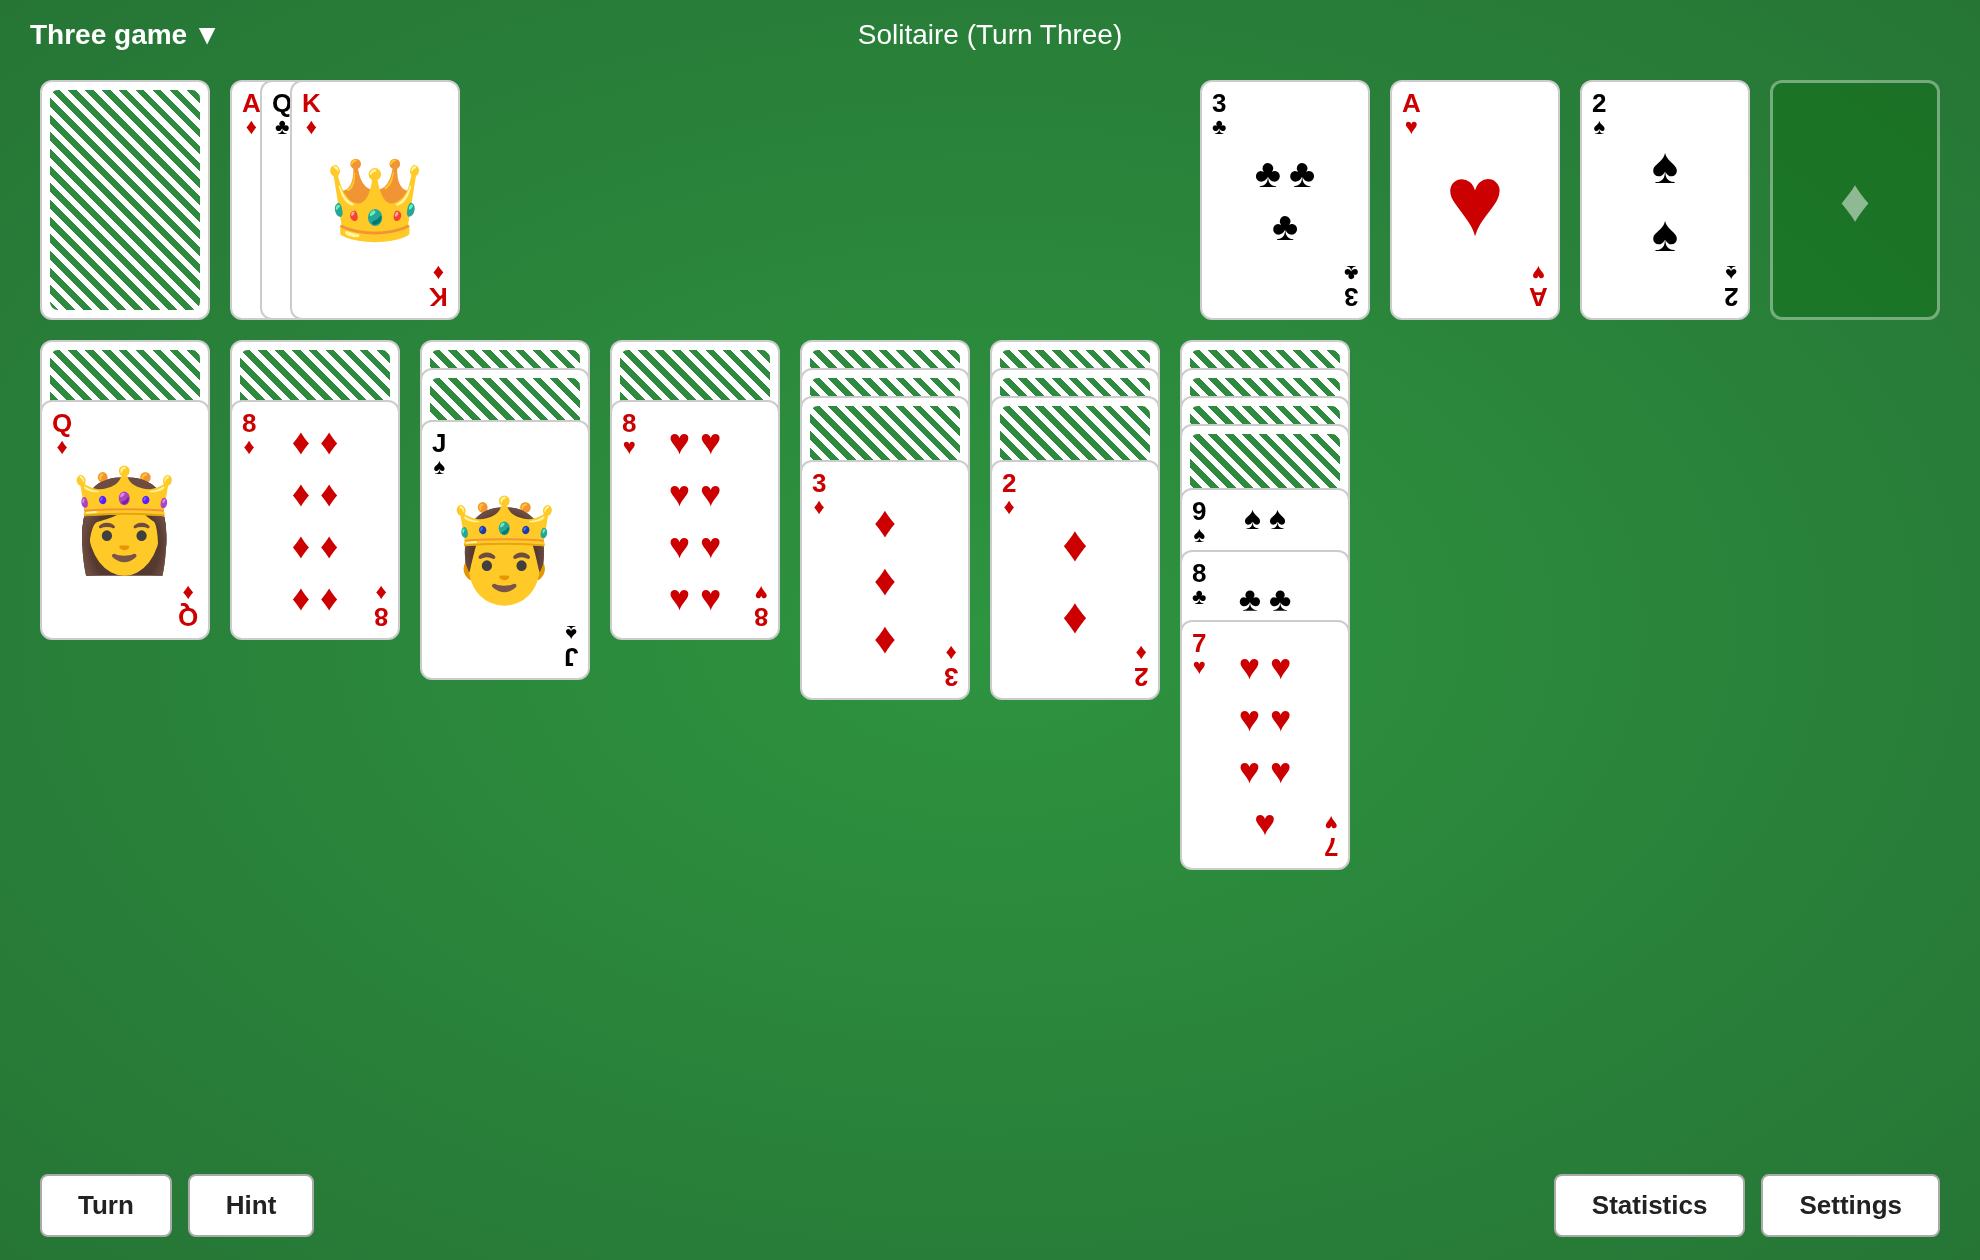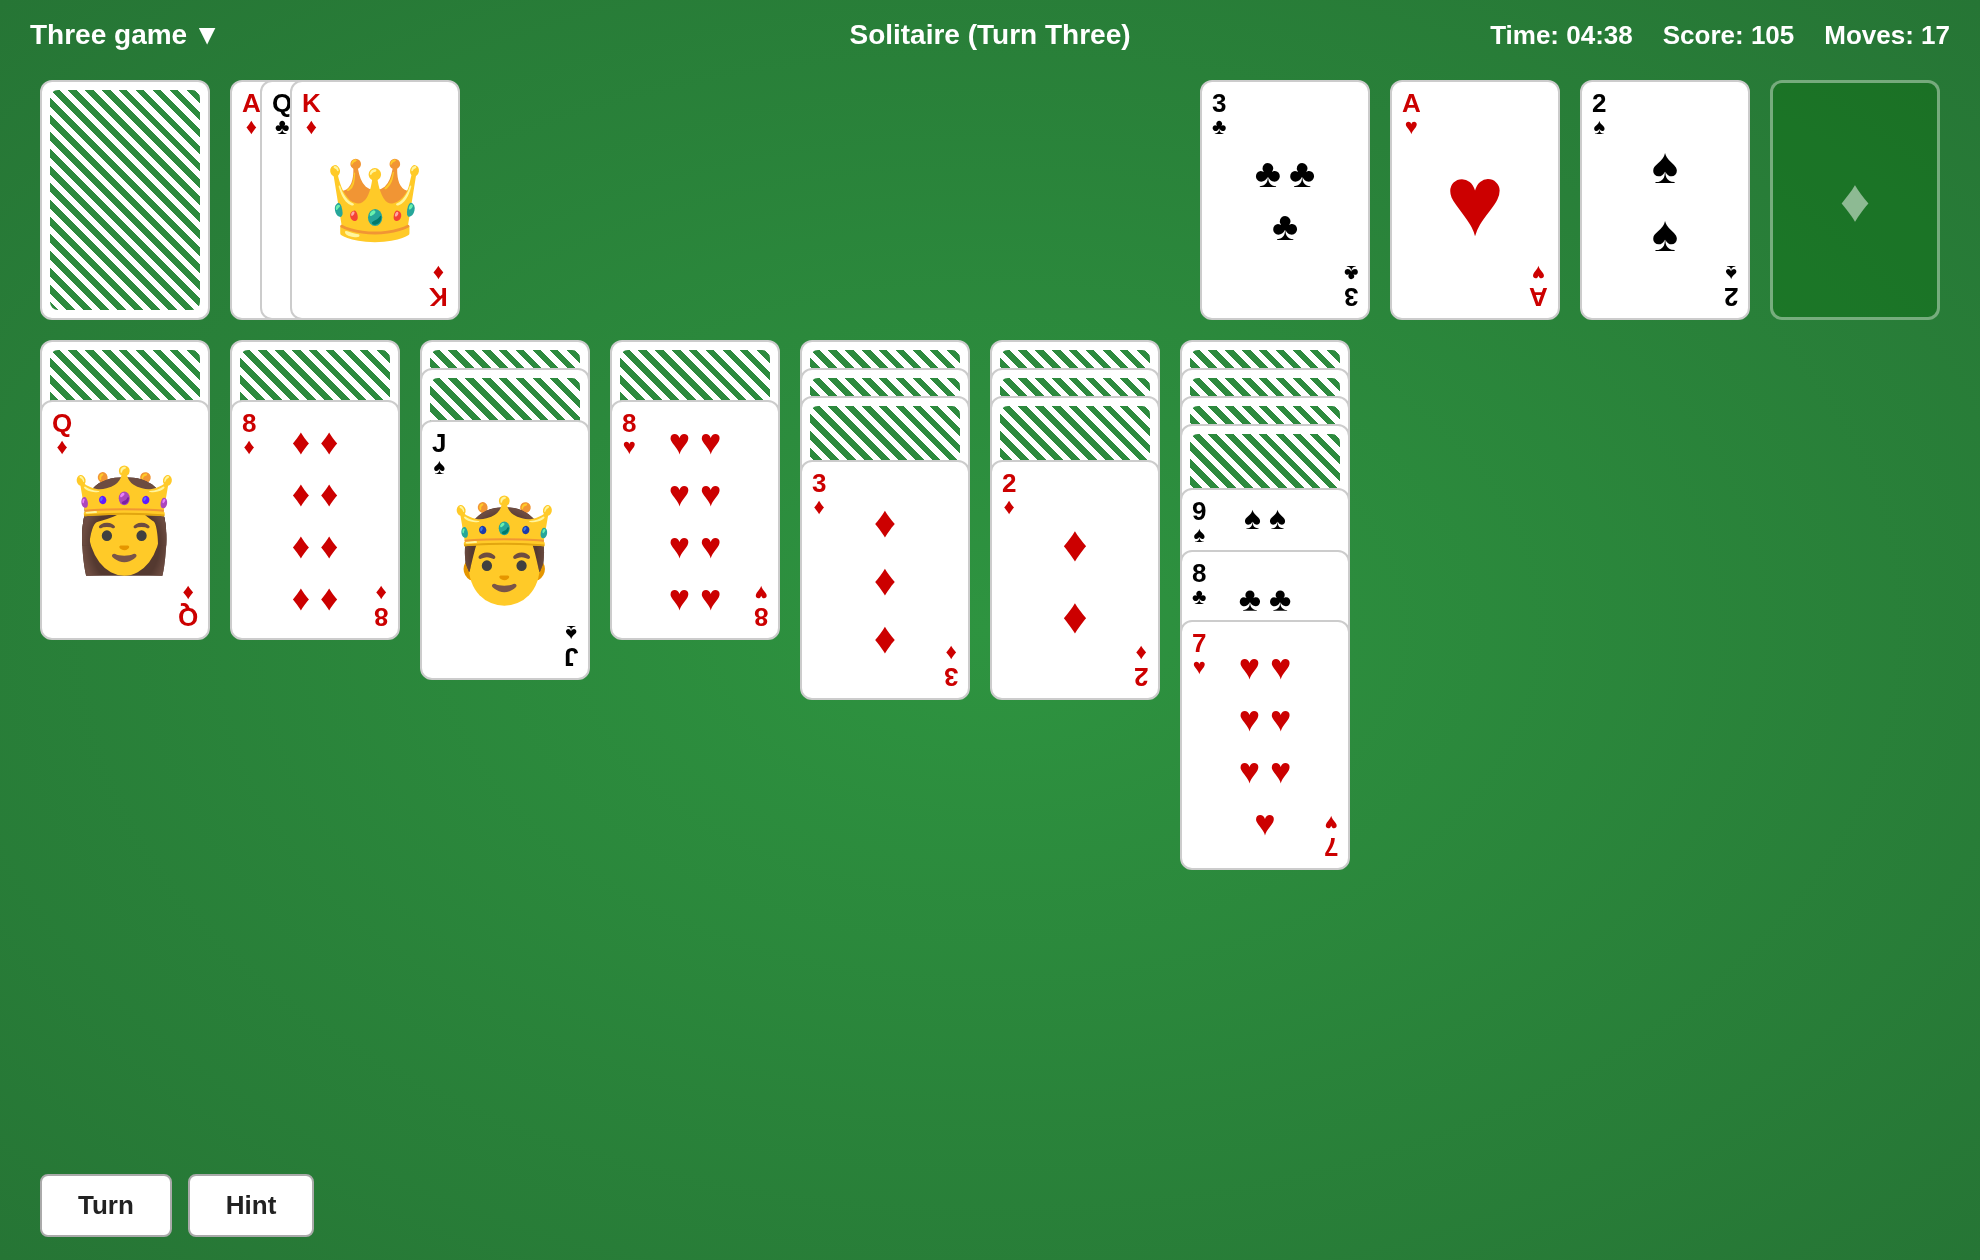--- a/index.html
+++ b/index.html
@@ -32,21 +32,21 @@
       display: flex;
       align-items: center;
       gap: 6px;
     }
     #game-title {
       position: absolute;
       left: 50%;
       transform: translateX(-50%);
       color: white;
       font-size: 28px;
-      font-weight: bold;
+      font-weight: normal;
     }
     #stats-area {
       margin-left: auto;
       color: white;
       font-size: 26px;
       font-weight: bold;
       display: flex;
       gap: 30px;
     }
 
@@ -220,25 +220,20 @@
   </style>
 </head>
 <body>
 
 <div id="header">
   <button id="choose-game-btn">
     <span>Three game</span>
     <span>▼</span>
   </button>
   <div id="game-title">Solitaire (Turn Three)</div>
-  <div id="stats-area">
-    <span>Time: 04:38</span>
-    <span>Score: 105</span>
-    <span>Moves: 17</span>
-  </div>
 </div>
 
 <div id="game-area">
 
   <div id="top-row">
 
     <div class="card-back"></div>
 
     <div id="waste-area">
 
@@ -528,13 +523,17 @@
     </div>
 
   </div>
 </div>
 
 <div id="footer">
   <div id="footer-left">
     <button class="footer-btn">Turn</button>
     <button class="footer-btn">Hint</button>
   </div>
+  <div id="footer-right">
+    <button class="footer-btn">Statistics</button>
+    <button class="footer-btn">Settings</button>
+  </div>
 </div>
 
 </body></html>

